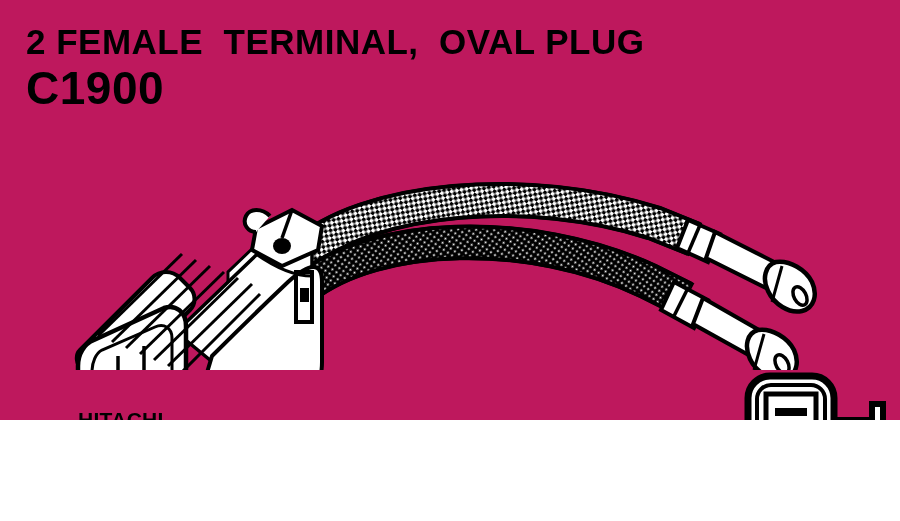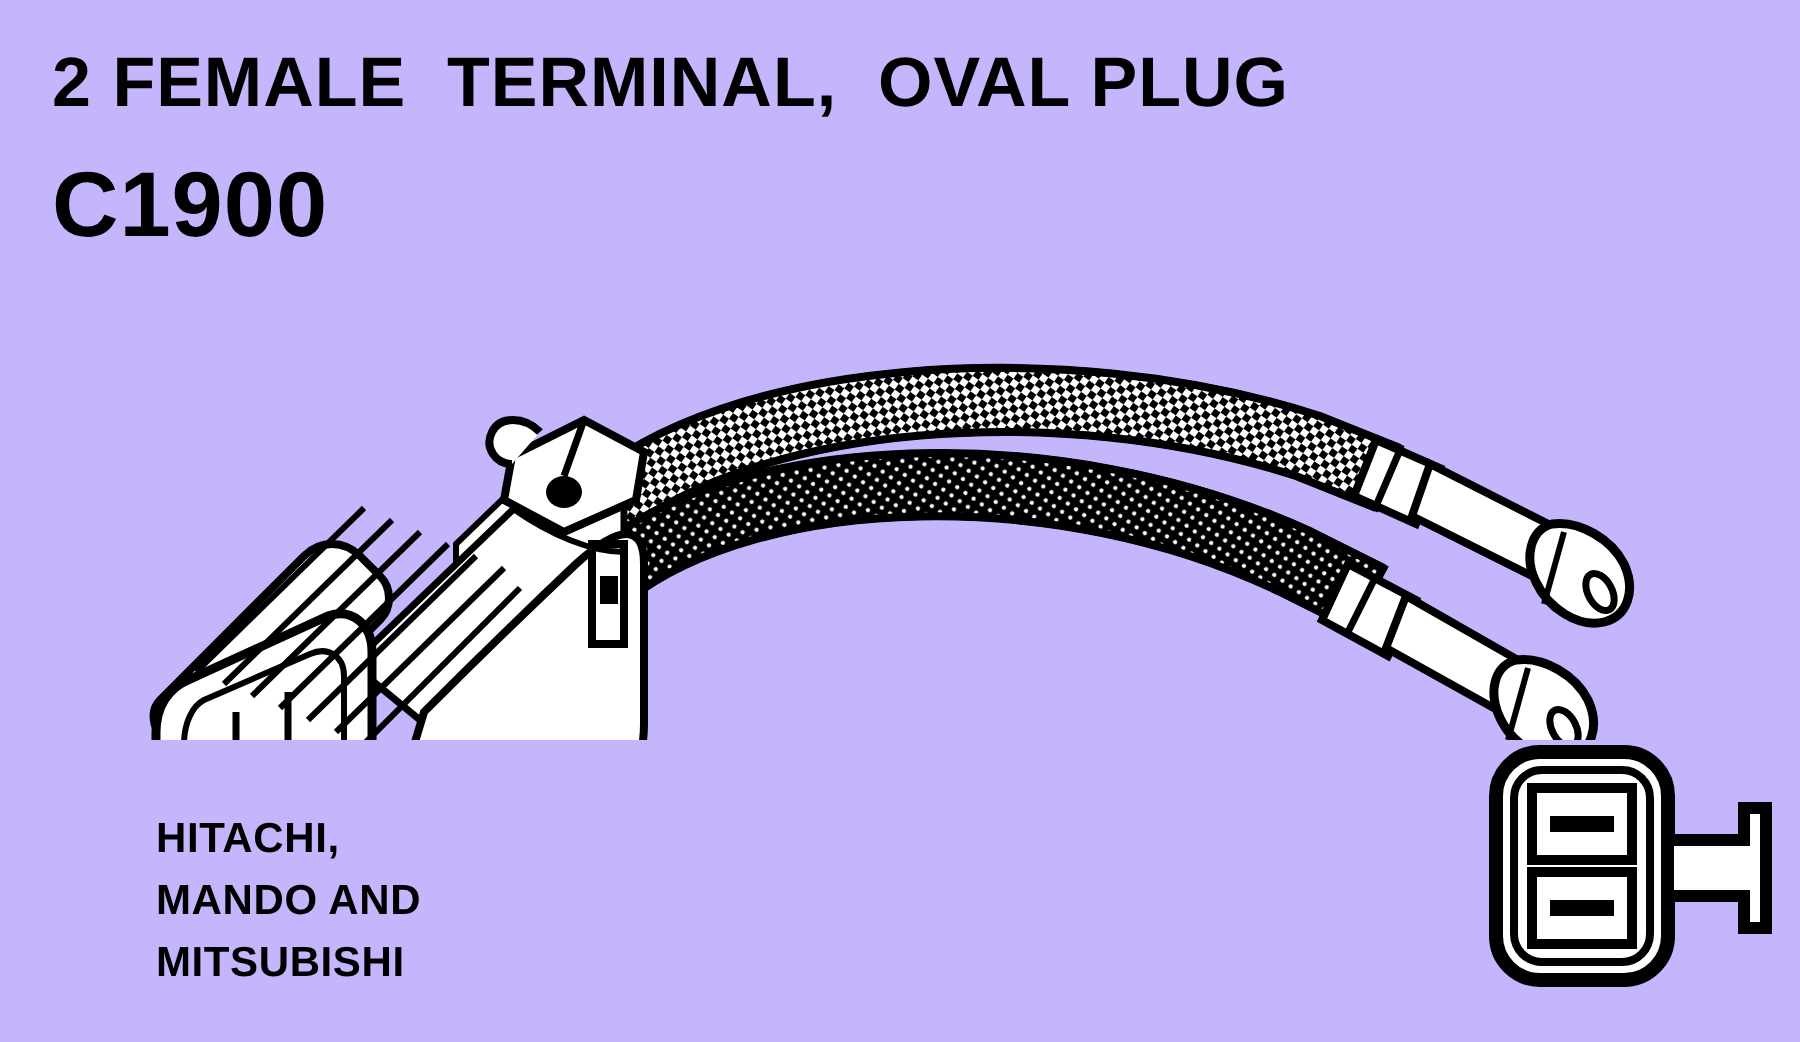--- a/index.html
+++ b/index.html
@@ -7,22 +7,22 @@
     padding: 0;
     background: #ffffff;
   }
   body {
     font-family: "Liberation Sans", sans-serif;
     color: #000000;
   }
   #page {
     position: relative;
     width: 900px;
-    height: 521px;
-    background: #c4b5fd;
+    height: 420px;
+    background: #be185d;
     overflow: hidden;
   }
 
   
   #heading {
     position: absolute;
     left: 26px;
     top: 24px;
     width: 840px;
   }
@@ -32,21 +32,21 @@
     letter-spacing: 0.5px;
     line-height: 1.0;
     white-space: pre;
     margin: 0;
   }
   #part-number {
     font-size: 46px;
     font-weight: bold;
     letter-spacing: 0.5px;
     line-height: 1.0;
-    margin: 20px 0 0 0;
+    margin: 6px 0 0 0;
   }
 
   
   #illustration {
     position: absolute;
     left: 60px;
     top: 150px;
     width: 800px;
     height: 220px;
   }

